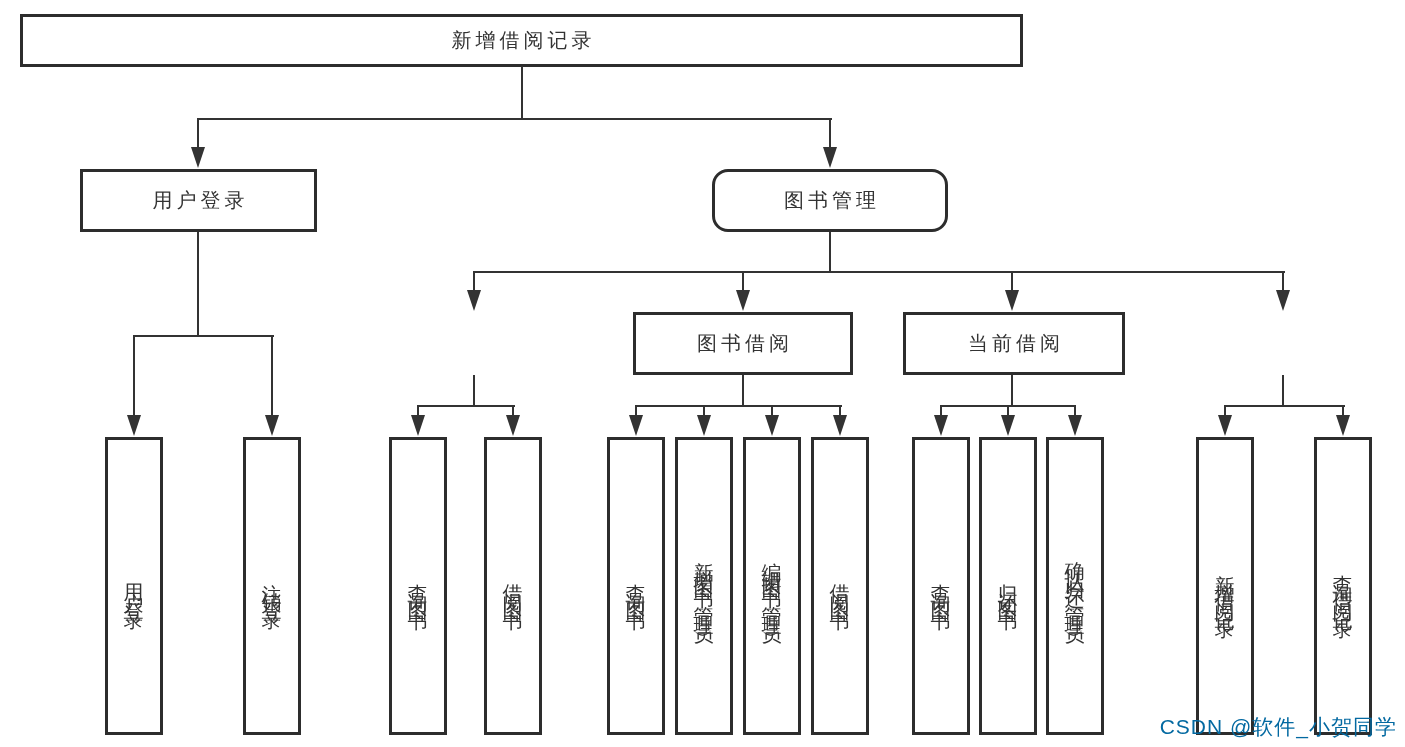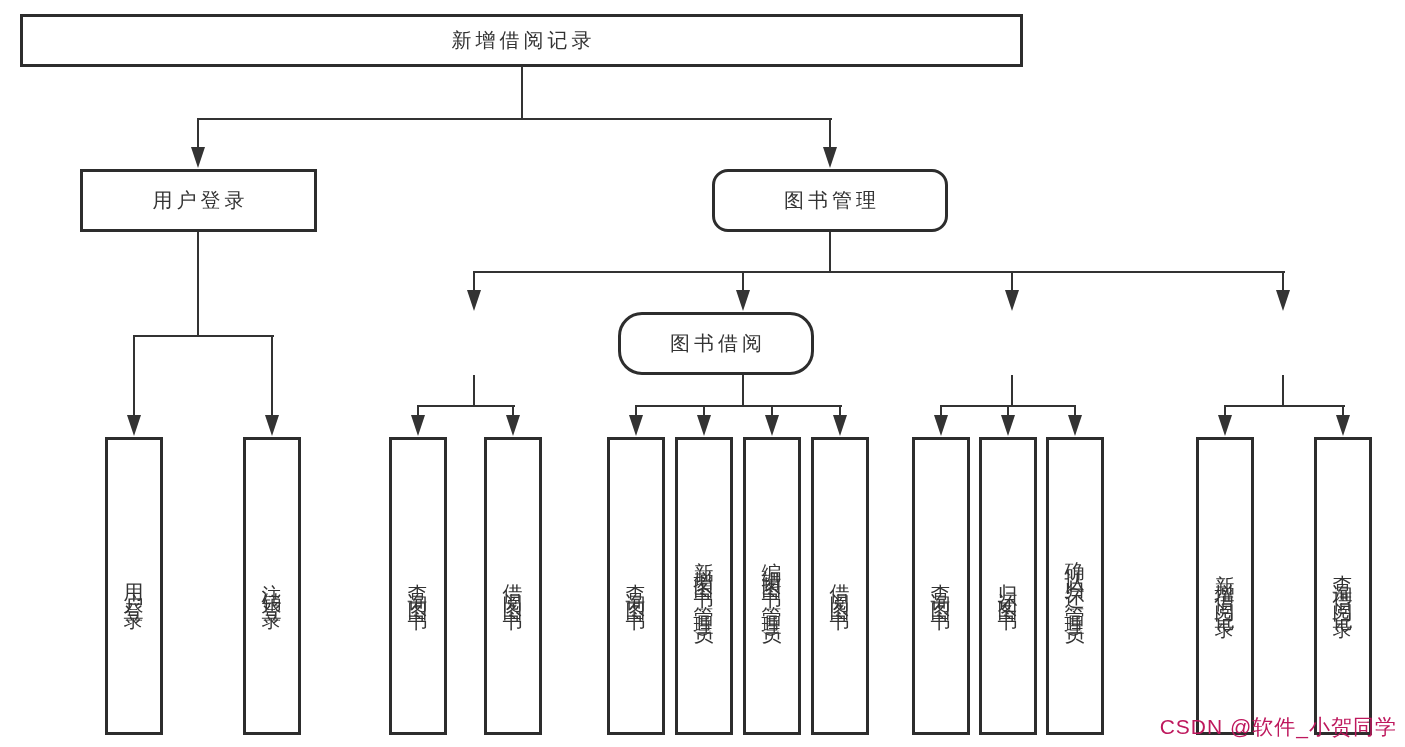--- a/index.html
+++ b/index.html
@@ -57,38 +57,39 @@
     border-left: 7px solid transparent;
     border-right: 7px solid transparent;
     border-top: 21px solid #333333;
   }
   .watermark {
     position: absolute;
     right: 8px;
     bottom: 6px;
     font-size: 21px;
     letter-spacing: 1px;
-    color: #be185d;
+    color: #0369a1;
     white-space: nowrap;
   }
 </style>
 </head>
 <body>
 
 <div class="canvas">
 
   <div class="node" style="left:20px; top:14px; width:1003px; height:53px;">新增借阅记录</div>
 
   <div class="node" style="left:80px; top:169px; width:237px; height:63px;">用户登录</div>
 
   <div class="node" style="left:712px; top:169px; width:236px; height:63px;border-radius:16px;">图书管理</div>
 
 
-  <div class="node" style="left:618px; top:312px; width:196px; height:63px;border-radius:24px;">图书借阅</div>
+  <div class="node" style="left:633px; top:312px; width:220px; height:63px;">图书借阅</div>
 
+  <div class="node" style="left:903px; top:312px; width:222px; height:63px;">当前借阅</div>
 
 
   <div class="leaf" style="left:105px;">用户登录</div>
   <div class="leaf" style="left:243px;">注销登录</div>
 
   <div class="leaf" style="left:389px;">查询图书</div>
   <div class="leaf" style="left:484px;">借阅图书</div>
 
   <div class="leaf" style="left:607px;">查询图书</div>
   <div class="leaf" style="left:675px;">新增图书（管理员）</div>

